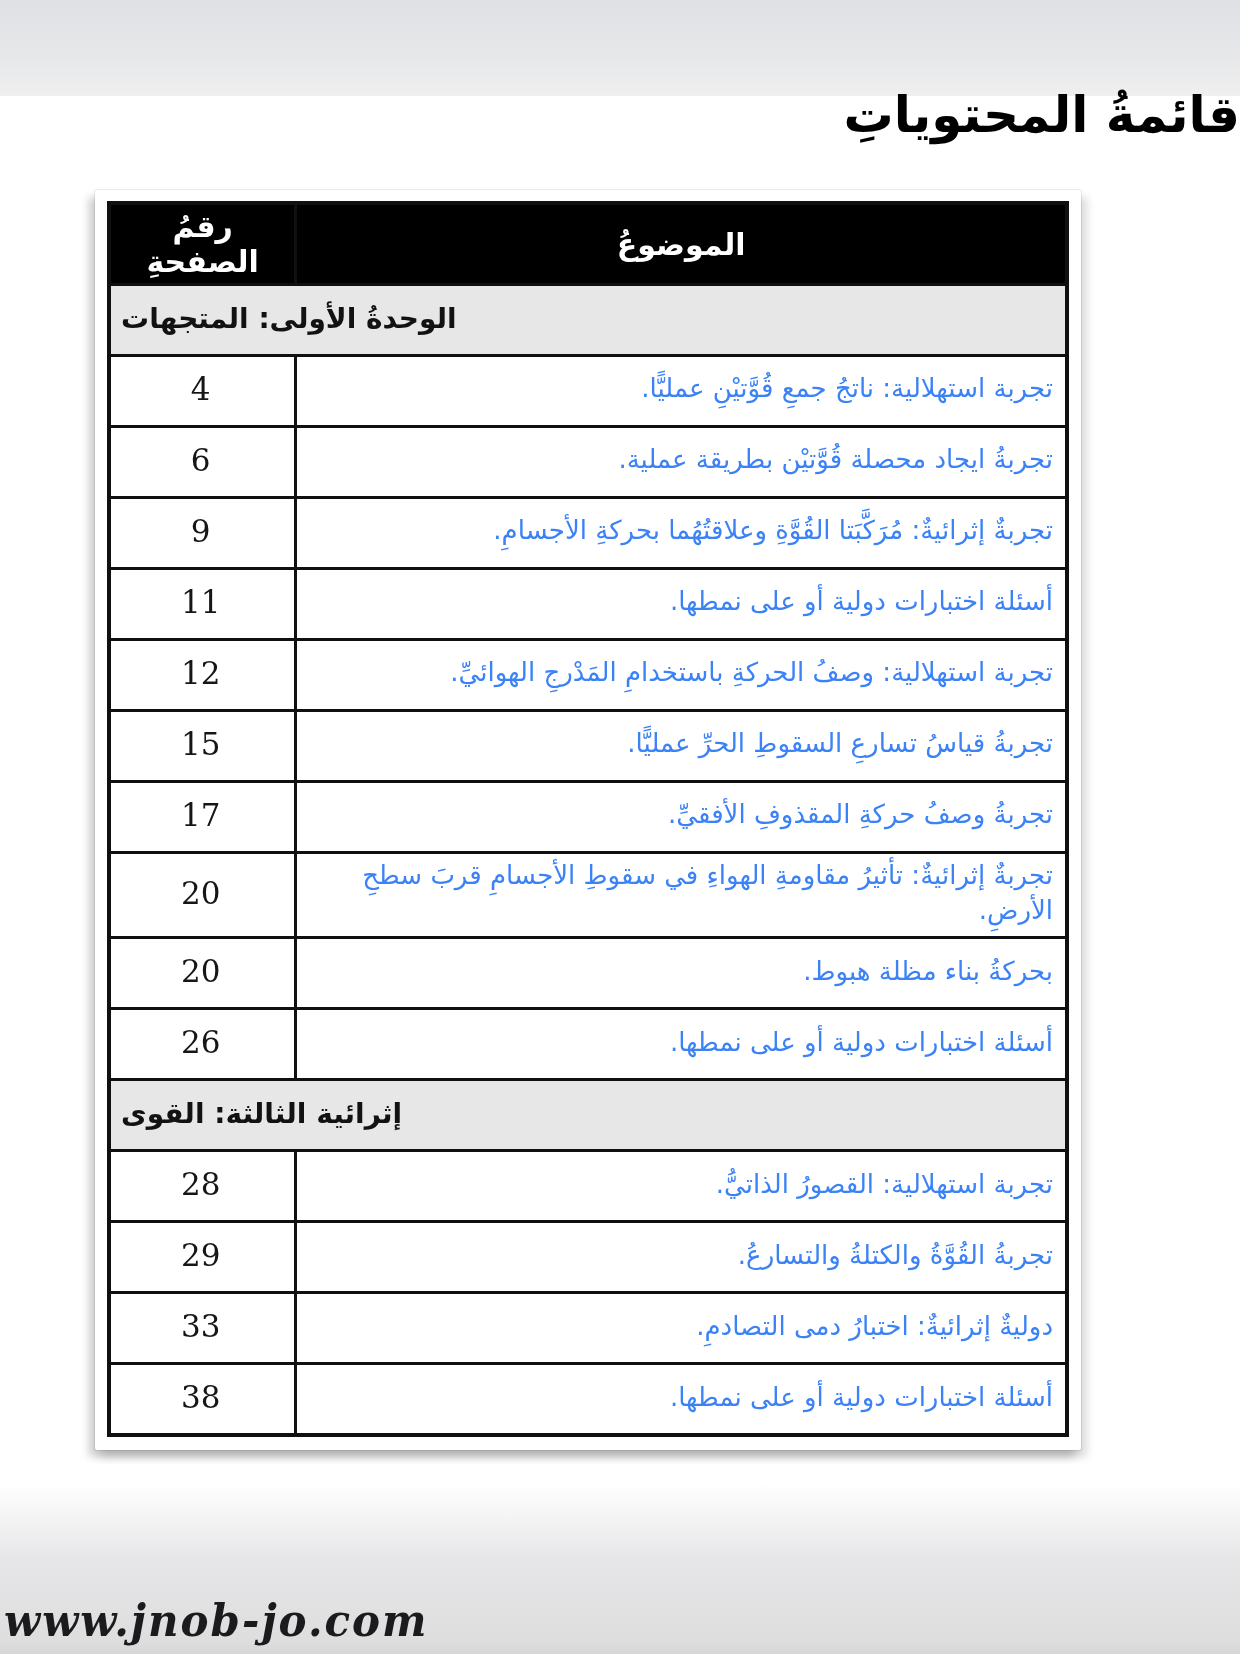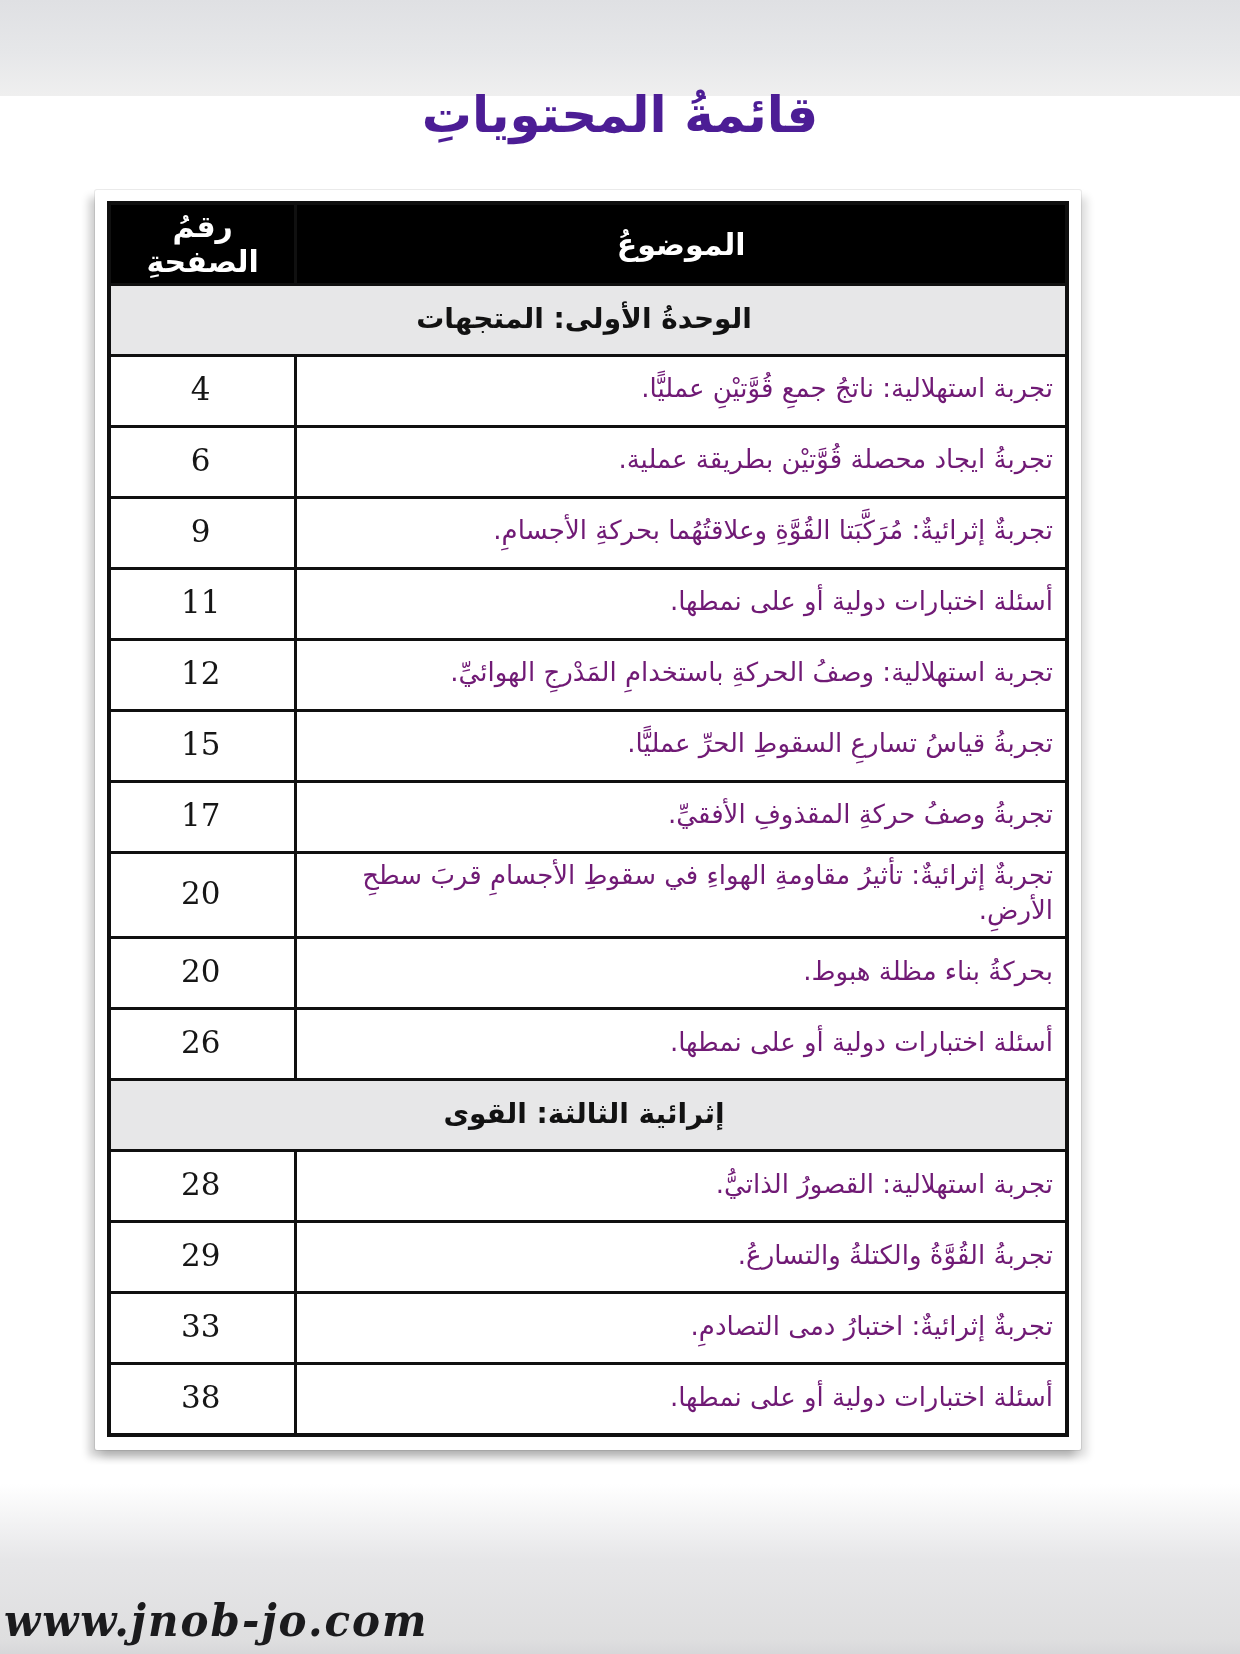--- a/index.html
+++ b/index.html
@@ -12,22 +12,22 @@
   .top-band{
     position:absolute;top:0;left:0;width:1240px;height:96px;
     background:linear-gradient(180deg,#dfe0e3 0%,#e6e7e9 55%,#efefef 100%);
   }
   .bottom-band{
     position:absolute;bottom:0;left:0;width:1240px;height:170px;
     background:linear-gradient(180deg,#ffffff 0%,#e6e6e8 45%,#dededf 92%,#d7d7d9 100%);
   }
   .page-title{
     position:absolute;top:86px;left:0;width:1240px;
-    text-align:center;
-    font-size:50px;font-weight:700;color:#4c1d95;
+    text-align:right;
+    font-size:50px;font-weight:700;color:#000000;
     letter-spacing:1px;
   }
   .toc-card{
     position:absolute;top:190px;left:95px;width:986px;
     background:#ffffff;
     padding:11px 12px 13px 12px;
     box-sizing:border-box;
     box-shadow:-6px 7px 9px rgba(0,0,0,0.20), 6px 7px 9px rgba(0,0,0,0.14), 0 0 0 1px #ececec;
     border-radius:2px;
   }
@@ -45,32 +45,32 @@
     background:#000000;color:#ffffff;
     font-size:30px;font-weight:700;
     height:55px;text-align:center;
     padding:4px 8px;
   }
   col.topic-col{width:80.5%;}
   col.page-col{width:19.5%;}
   tr.section-row td{
     background:#e7e7e8;
     font-size:28px;font-weight:700;color:#121212;
-    text-align:center;
+    text-align:left;
     height:52px;
     padding:6px 18px 10px 10px;
   }
   tr.item-row td{
     background:#ffffff;
     height:56px;
     padding:4px 12px 8px 8px;
   }
   td.topic-cell{
     text-align:right;
-    font-size:26px;color:#701a75;
+    font-size:26px;color:#3b82f6;
     line-height:1.35;
   }
   td.page-cell{
     text-align:center;
     font-family:"DejaVu Serif", serif;
     font-size:31px;color:#161616;
     direction:ltr;
   }
   .watermark{
     position:absolute;left:4px;bottom:8px;
@@ -153,21 +153,21 @@
       </tr>
       <tr class="item-row">
         <td class="topic-cell">تجربة استهلالية: القصورُ الذاتيُّ.</td>
         <td class="page-cell">28</td>
       </tr>
       <tr class="item-row">
         <td class="topic-cell">تجربةُ القُوَّةُ والكتلةُ والتسارعُ.</td>
         <td class="page-cell">29</td>
       </tr>
       <tr class="item-row">
-        <td class="topic-cell">تجربةٌ إثرائيةٌ: اختبارُ دمى التصادمِ.</td>
+        <td class="topic-cell">دوليةٌ إثرائيةٌ: اختبارُ دمى التصادمِ.</td>
         <td class="page-cell">33</td>
       </tr>
       <tr class="item-row">
         <td class="topic-cell">أسئلة اختبارات دولية أو على نمطها.</td>
         <td class="page-cell">38</td>
       </tr>
     </tbody>
   </table>
 </div>
 

